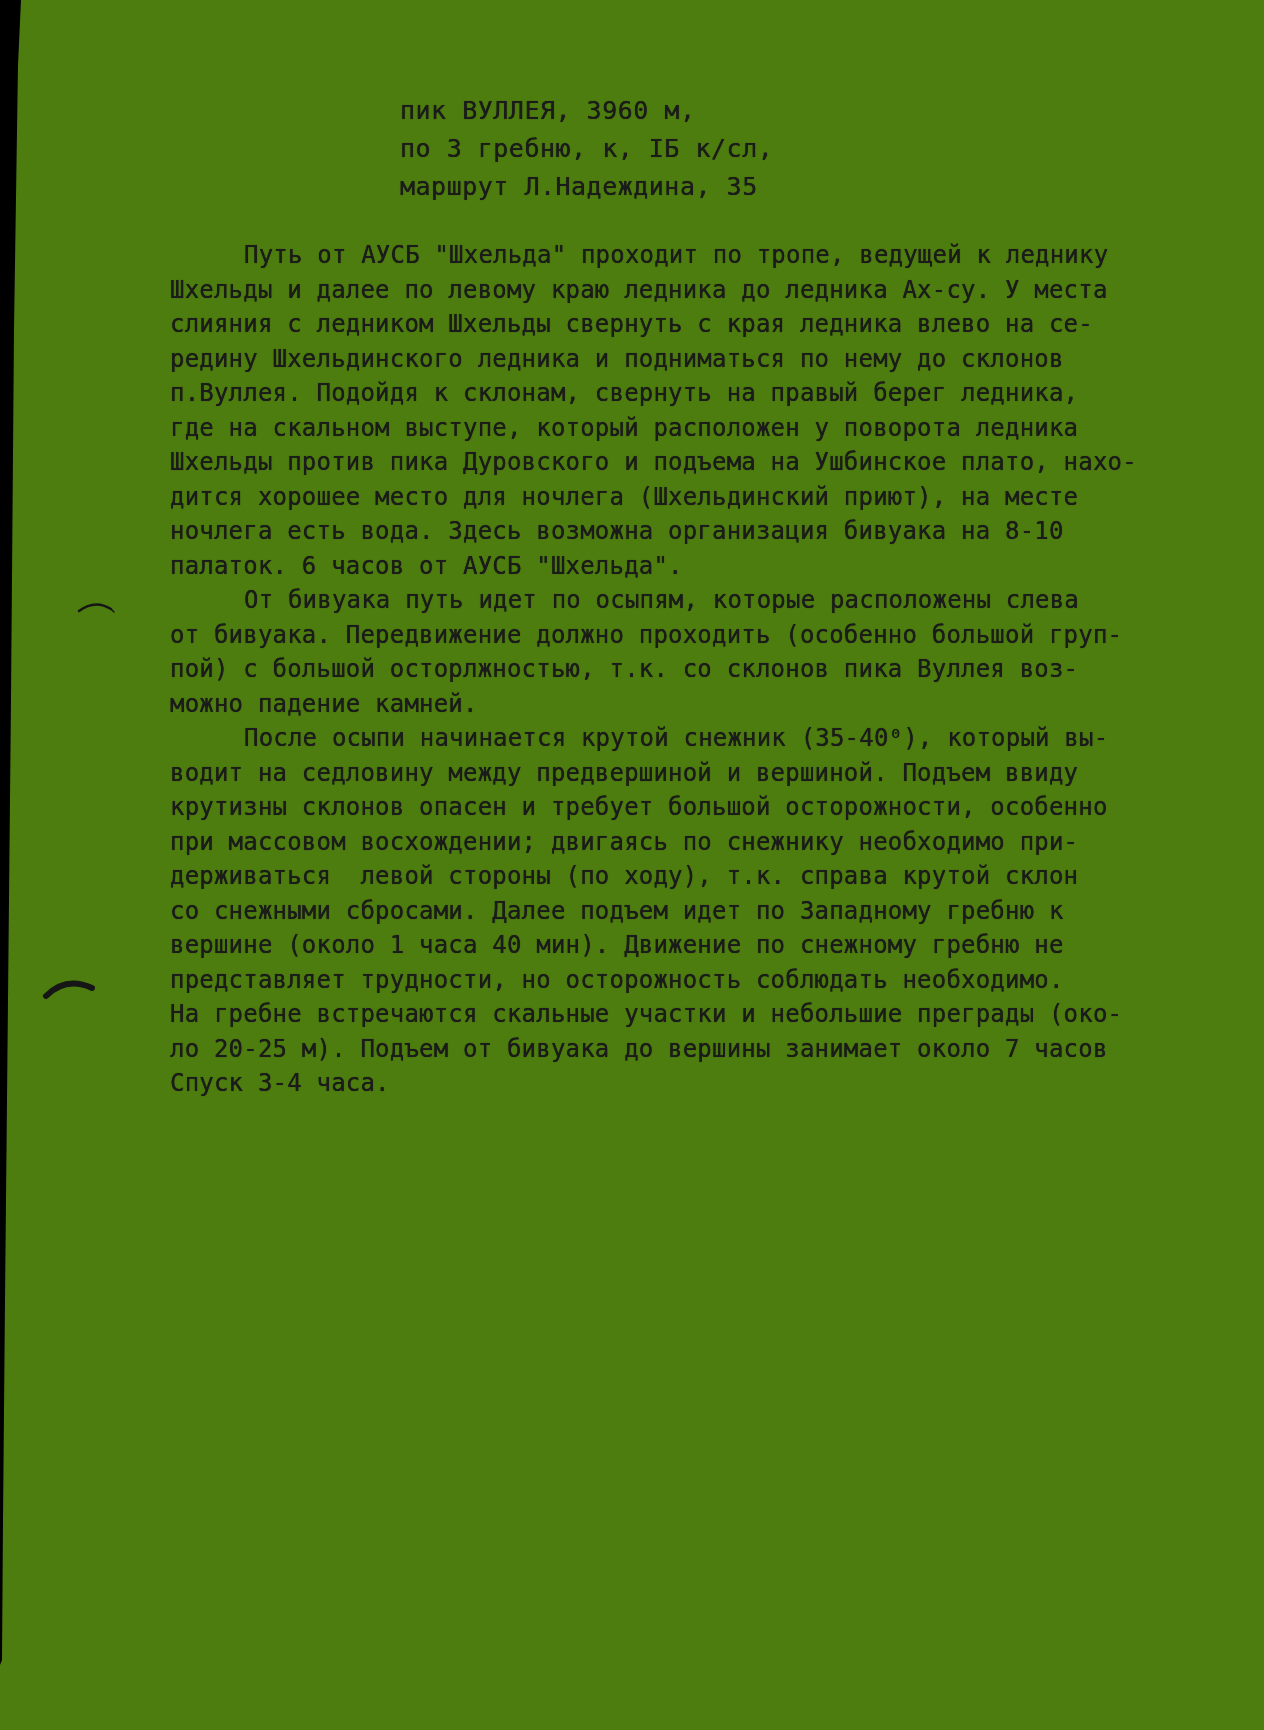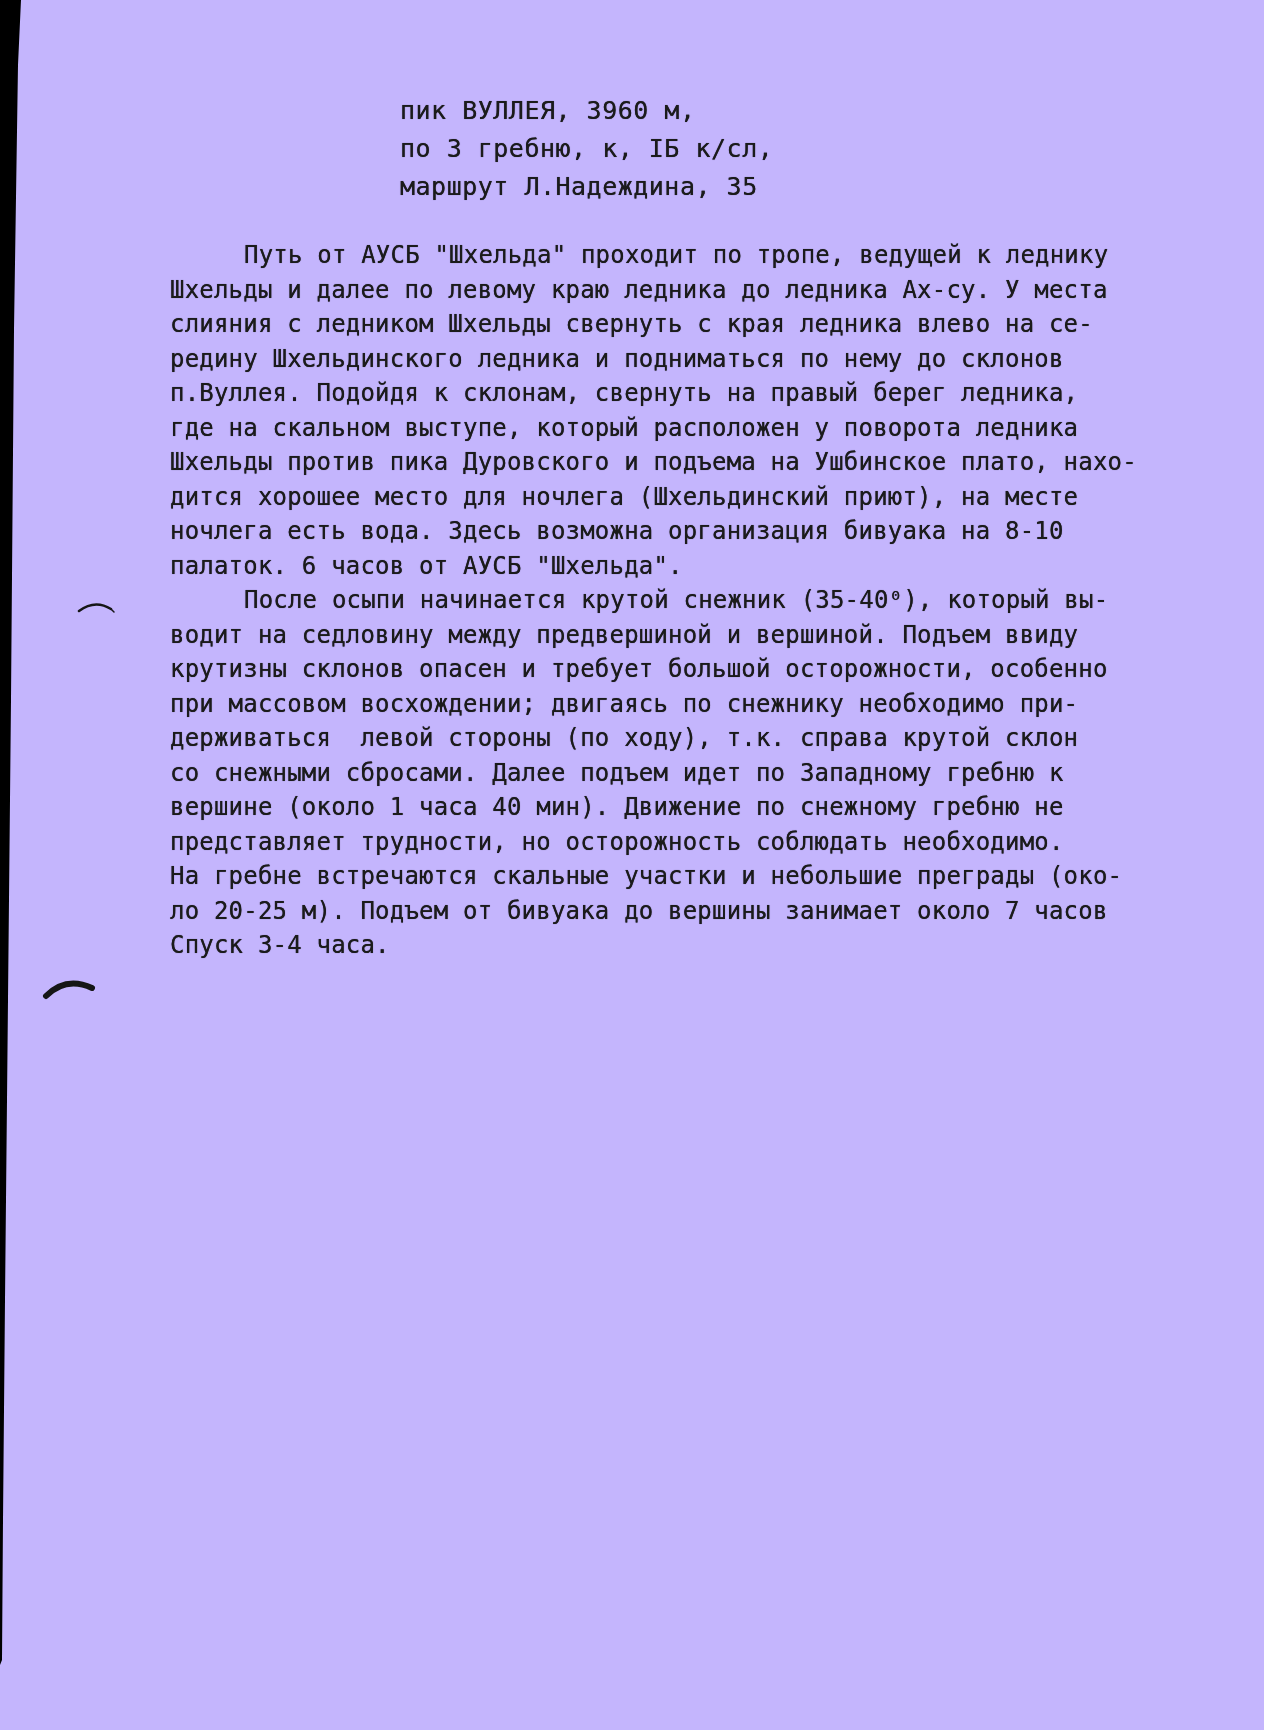--- a/index.html
+++ b/index.html
@@ -4,21 +4,21 @@
 <style>
   html, body {
     margin: 0;
     padding: 0;
     background: #ffffff;
   }
   .page {
     position: relative;
     width: 1264px;
     height: 1730px;
-    background: #c4b5fd;
+    background: #4d7c0f;
     overflow: hidden;
     font-family: "DejaVu Sans Mono", "Liberation Mono", monospace;
     color: #1b1b1b;
   }
   
   .scan-edge {
     position: absolute;
     left: 0; top: 0;
     width: 24px; height: 1730px;
     background: #000;
@@ -72,20 +72,24 @@
     <p class="para">Путь от АУСБ "Шхельда" проходит по тропе, ведущей к леднику
 Шхельды и далее по левому краю ледника до ледника Ах-су. У места
 слияния с ледником Шхельды свернуть с края ледника влево на се-
 редину Шхельдинского ледника и подниматься по нему до склонов
 п.Вуллея. Подойдя к склонам, свернуть на правый берег ледника,
 где на скальном выступе, который расположен у поворота ледника
 Шхельды против пика Дуровского и подъема на Ушбинское плато, нахо-
 дится хорошее место для ночлега (Шхельдинский приют), на месте
 ночлега есть вода. Здесь возможна организация бивуака на 8-10
 палаток. 6 часов от АУСБ "Шхельда".</p>
+    <p class="para">От бивуака путь идет по осыпям, которые расположены слева
+от бивуака. Передвижение должно проходить (особенно большой груп-
+пой) с большой осторлжностью, т.к. со склонов пика Вуллея воз-
+можно падение камней.</p>
     <p class="para">После осыпи начинается крутой снежник (35-40⁰), который вы-
 водит на седловину между предвершиной и вершиной. Подъем ввиду
 крутизны склонов опасен и требует большой осторожности, особенно
 при массовом восхождении; двигаясь по снежнику необходимо при-
 держиваться  левой стороны (по ходу), т.к. справа крутой склон
 со снежными сбросами. Далее подъем идет по Западному гребню к
 вершине (около 1 часа 40 мин). Движение по снежному гребню не
 представляет трудности, но осторожность соблюдать необходимо.
 На гребне встречаются скальные участки и небольшие преграды (око-
 ло 20-25 м). Подъем от бивуака до вершины занимает около 7 часов

